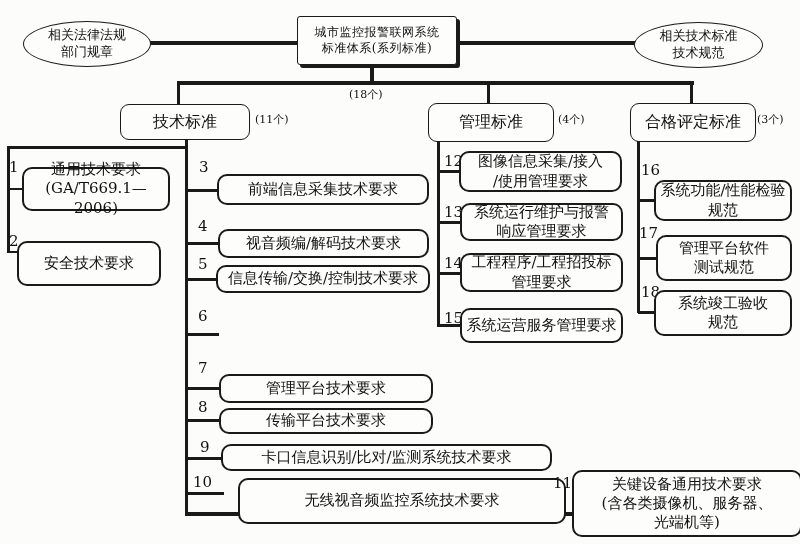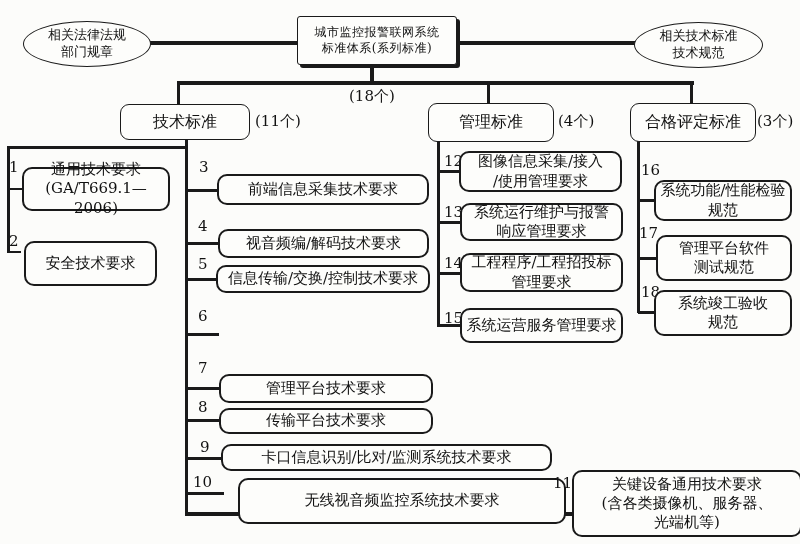--- a/index.html
+++ b/index.html
@@ -13,21 +13,21 @@
     display:flex;align-items:center;justify-content:center;text-align:center;
     white-space:pre-line;font-size:15px;line-height:1.28;box-sizing:border-box;
   }
   .cat{font-size:16px;border-radius:9px;border-width:1.6px;}
   .ellipse{border-radius:50%;border-width:1.6px;font-size:13px;}
   .root-box{
     border-radius:3px;border-width:1.8px;box-shadow:3px 3px 0 #1a1a1a;
     font-size:12px;letter-spacing:0.5px;
   }
   .num{position:absolute;font-size:15px;line-height:1;}
-  .count{position:absolute;font-size:15px;line-height:1;}
+  .count{position:absolute;font-size:11px;line-height:1;}
 </style>
 </head>
 <body>
 
 <div id="stage">
 
   <div class="ln" style="left:148px;top:41px;width:151px;height:4px"></div>
   <div class="ln" style="left:456px;top:41px;width:182px;height:4px"></div>
   <div class="ln" style="left:370px;top:64px;width:4px;height:19px"></div>
 
@@ -76,21 +76,21 @@
   <div class="count" style="left:255px;top:114px">(11个)</div>
   <div class="box cat" style="left:428px;top:103px;width:126px;height:39px">管理标准</div>
   <div class="count" style="left:558px;top:114px">(4个)</div>
   <div class="box cat" style="left:630px;top:103px;width:126px;height:39px">合格评定标准</div>
   <div class="count" style="left:757px;top:114px">(3个)</div>
 
   <div class="num" style="left:9px;top:160px">1</div>
   <div class="box" style="left:22px;top:167px;width:148px;height:44px">通用技术要求
 (GA/T669.1—2006)</div>
   <div class="num" style="left:9px;top:234px">2</div>
-  <div class="box" style="left:24px;top:241px;width:133px;height:45px">安全技术要求</div>
+  <div class="box" style="left:17px;top:241px;width:144px;height:45px">安全技术要求</div>
   <div class="num" style="left:199px;top:160px">3</div>
   <div class="box" style="left:217px;top:174px;width:212px;height:31px">前端信息采集技术要求</div>
   <div class="num" style="left:198px;top:219px">4</div>
   <div class="box" style="left:218px;top:229px;width:211px;height:29px">视音频编/解码技术要求</div>
   <div class="num" style="left:198px;top:257px">5</div>
   <div class="box" style="left:216px;top:265px;width:214px;height:28px">信息传输/交换/控制技术要求</div>
   <div class="num" style="left:198px;top:309px">6</div>
   <div class="num" style="left:198px;top:361px">7</div>
   <div class="box" style="left:219px;top:374px;width:214px;height:29px">管理平台技术要求</div>
   <div class="num" style="left:198px;top:400px">8</div>

